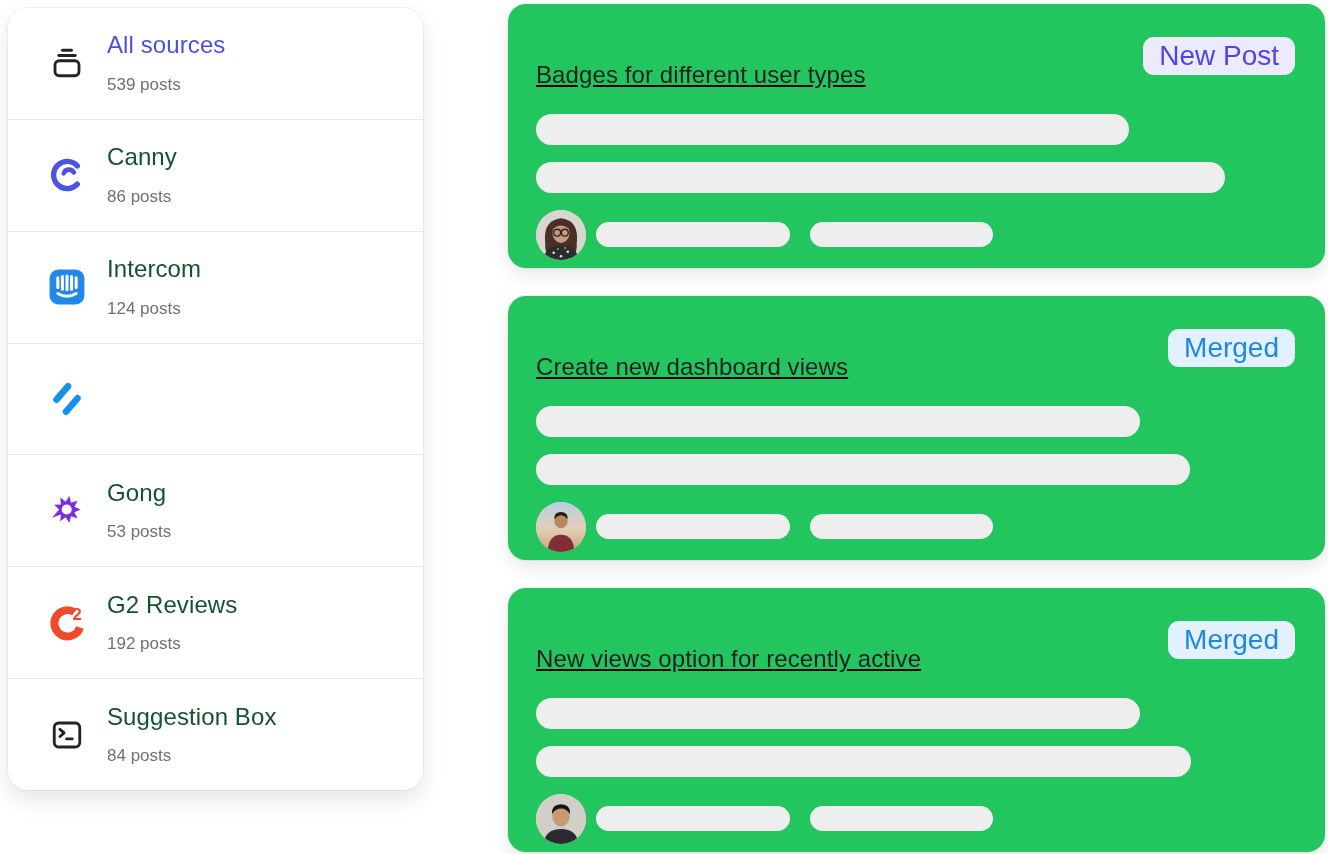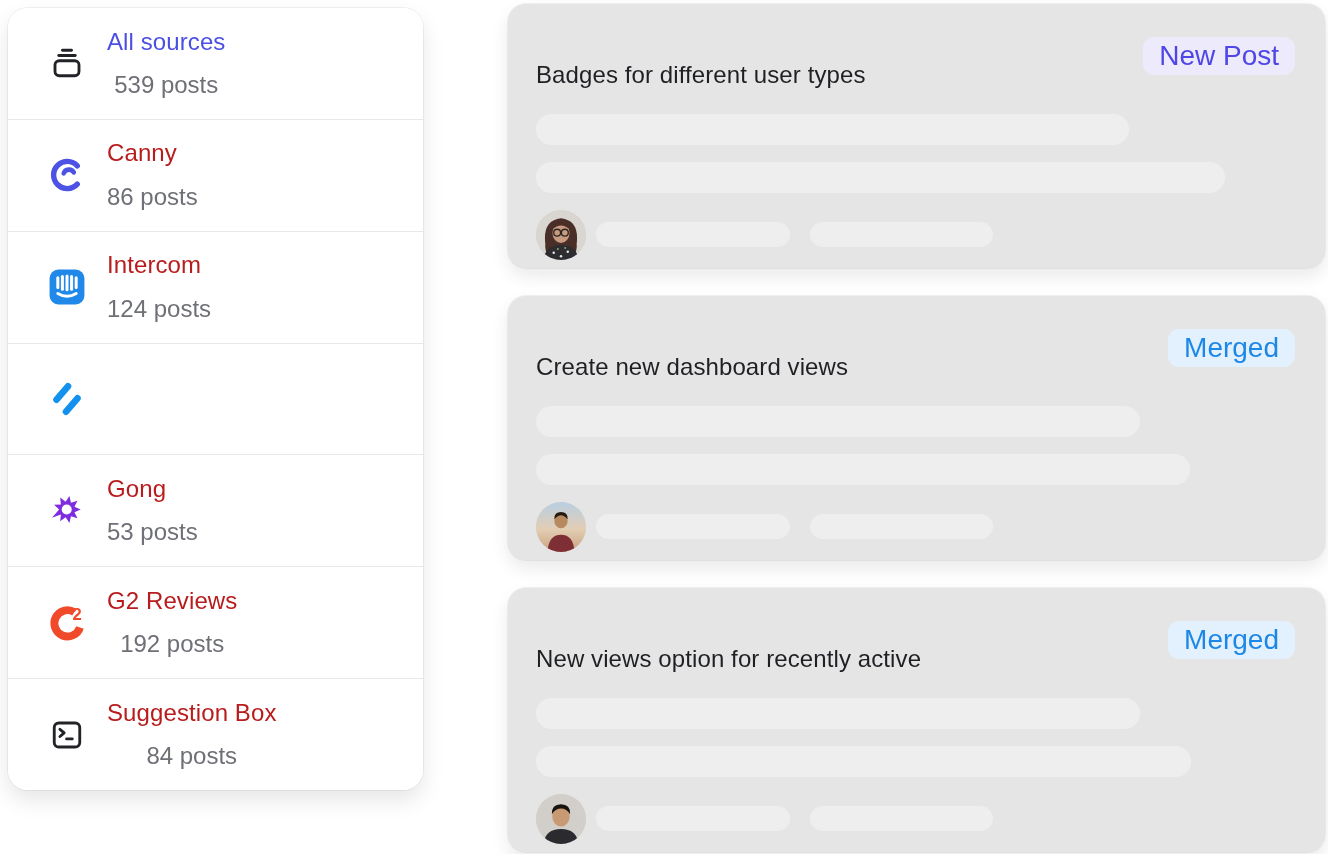--- a/index.html
+++ b/index.html
@@ -33,34 +33,35 @@
   .source-item + .source-item { border-top: 1px solid #e8e8ec; }
   .source-icon {
     width: 38px; height: 38px;
     margin-right: 21px;
     flex: none;
     display: flex; align-items: center; justify-content: center;
   }
   .source-text { display: flex; flex-direction: column; gap: 17px; }
   .source-label {
     font-size: 24px; font-weight: 500;
-    color: #b91c1c; line-height: 1.1;
+    color: #14532d; line-height: 1.1;
     letter-spacing: 0.1px;
   }
-  .source-count { font-size: 24px; color: #6e7076; line-height: 1.1; text-align: center; }
+  .source-count { font-size: 17px; color: #6e7076; line-height: 1.1; }
 
   
   .post-card {
     position: absolute;
     left: 508px;
     width: 817px; height: 264px;
-    background: #e5e5e5;
+    background: #22c55e;
     border-radius: 18px;
     box-shadow: 0 0 0 1px rgba(0,0,0,0.05), 0 8px 18px rgba(0,0,0,0.09);
     padding: 36px 30px 0 28px;
+    text-decoration: underline;
   }
   .post-card-1 { top: 4px; }
   .post-card-2 { top: 296px; }
   .post-card-3 { top: 588px; }
 
   .post-title {
     font-size: 24px; font-weight: 500;
     color: #1f2024; line-height: 30px;
     letter-spacing: 0.1px;
     padding-right: 170px;

